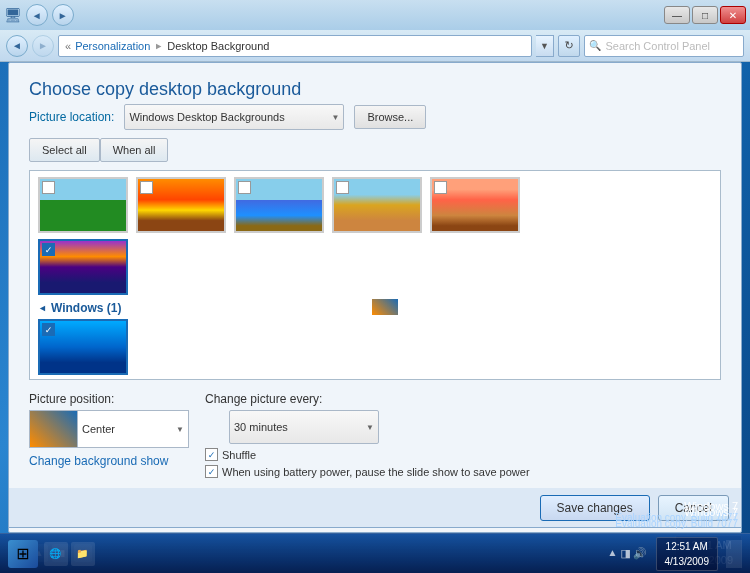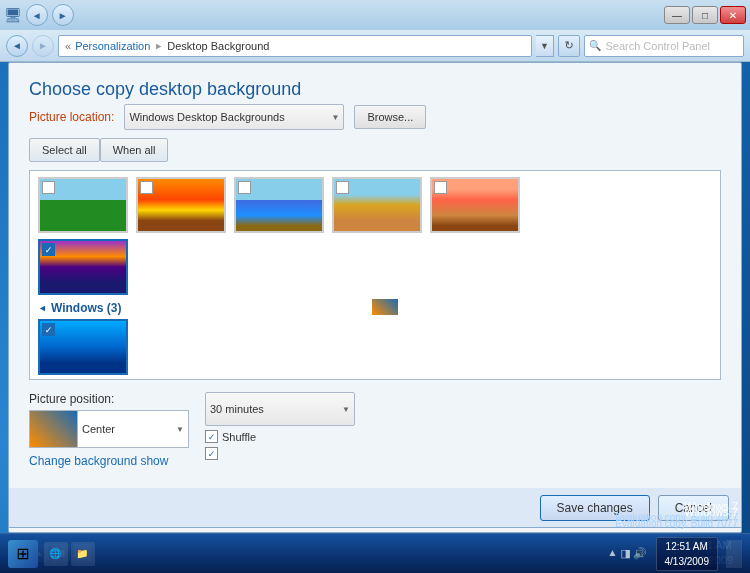--- a/index.html
+++ b/index.html
@@ -155,21 +155,21 @@
     }
 
     .controls-row {
       display: flex;
       align-items: center;
       gap: 10px;
       margin-bottom: 8px;
     }
     .label {
       font-size: 12px;
-      color: #c2410c;
+      color: #0369a1;
     }
     .dropdown {
       height: 24px;
       border: 1px solid #aab8c8;
       background: linear-gradient(180deg, #f8f8f8, #e8e8e8);
       padding: 12px 4px;
       font-size: 11px;
       color: #333;
       display: flex;
       align-items: center;
@@ -324,20 +324,21 @@
       background: linear-gradient(180deg, #f8f8f8, #e8e8e8);
       display: flex;
       align-items: center;
       justify-content: space-between;
       padding: 16px 4px;
       cursor: pointer;
       font-size: 11px;
       color: #333;
       margin-bottom: 4px;
       border-radius: 2px;
+      margin-left: 24px;
     }
     .checkbox-row {
       display: flex;
       align-items: center;
       gap: 4px;
       font-size: 11px;
       color: #333;
       margin-bottom: 4px;
     }
     .cb {
@@ -577,21 +578,21 @@
     <div class="gallery-row">
       <div class="thumb-container">
         <div class="thumb thumb-purple-lake selected">
           <div class="thumb-checkbox" style="background:#1a6bb5;border-color:#1a6bb5;color:white;">✓</div>
         </div>
       </div>
     </div>
 
     <div class="section-header">
       <span class="section-triangle">◄</span>
-      <span>Windows (3)</span>
+      <span>Windows (1)</span>
     </div>
 
     <div class="gallery-row">
       <div class="thumb-container">
         <div class="thumb thumb-win-blue selected">
           <div class="thumb-checkbox" style="background:#1a6bb5;border-color:#1a6bb5;color:white;">✓</div>
         </div>
       </div>
     </div>
   </div>
@@ -609,30 +610,32 @@
           <span>Center</span>
           <span style="font-size:8px;color:#666;">▼</span>
         </div>
       </div>
       <div style="margin-top:6px;">
         <span class="bg-color-link">Change background show</span>
       </div>
     </div>
 
     <div class="change-picture-section">
+      <div class="change-picture-label">Change picture every:</div>
       <div class="interval-dropdown">
         <span>30 minutes</span>
         <span style="font-size:8px;color:#666;">▼</span>
       </div>
       <div class="checkbox-row">
         <div class="cb">✓</div>
         <span>Shuffle</span>
       </div>
       <div class="checkbox-row">
         <div class="cb">✓</div>
+        <span>When using battery power, pause the slide show to save power</span>
       </div>
     </div>
 
   </div>
 
 </div>
 
 <div class="dialog-footer">
   <div class="footer-btn primary">
     <span>Save changes</span>

